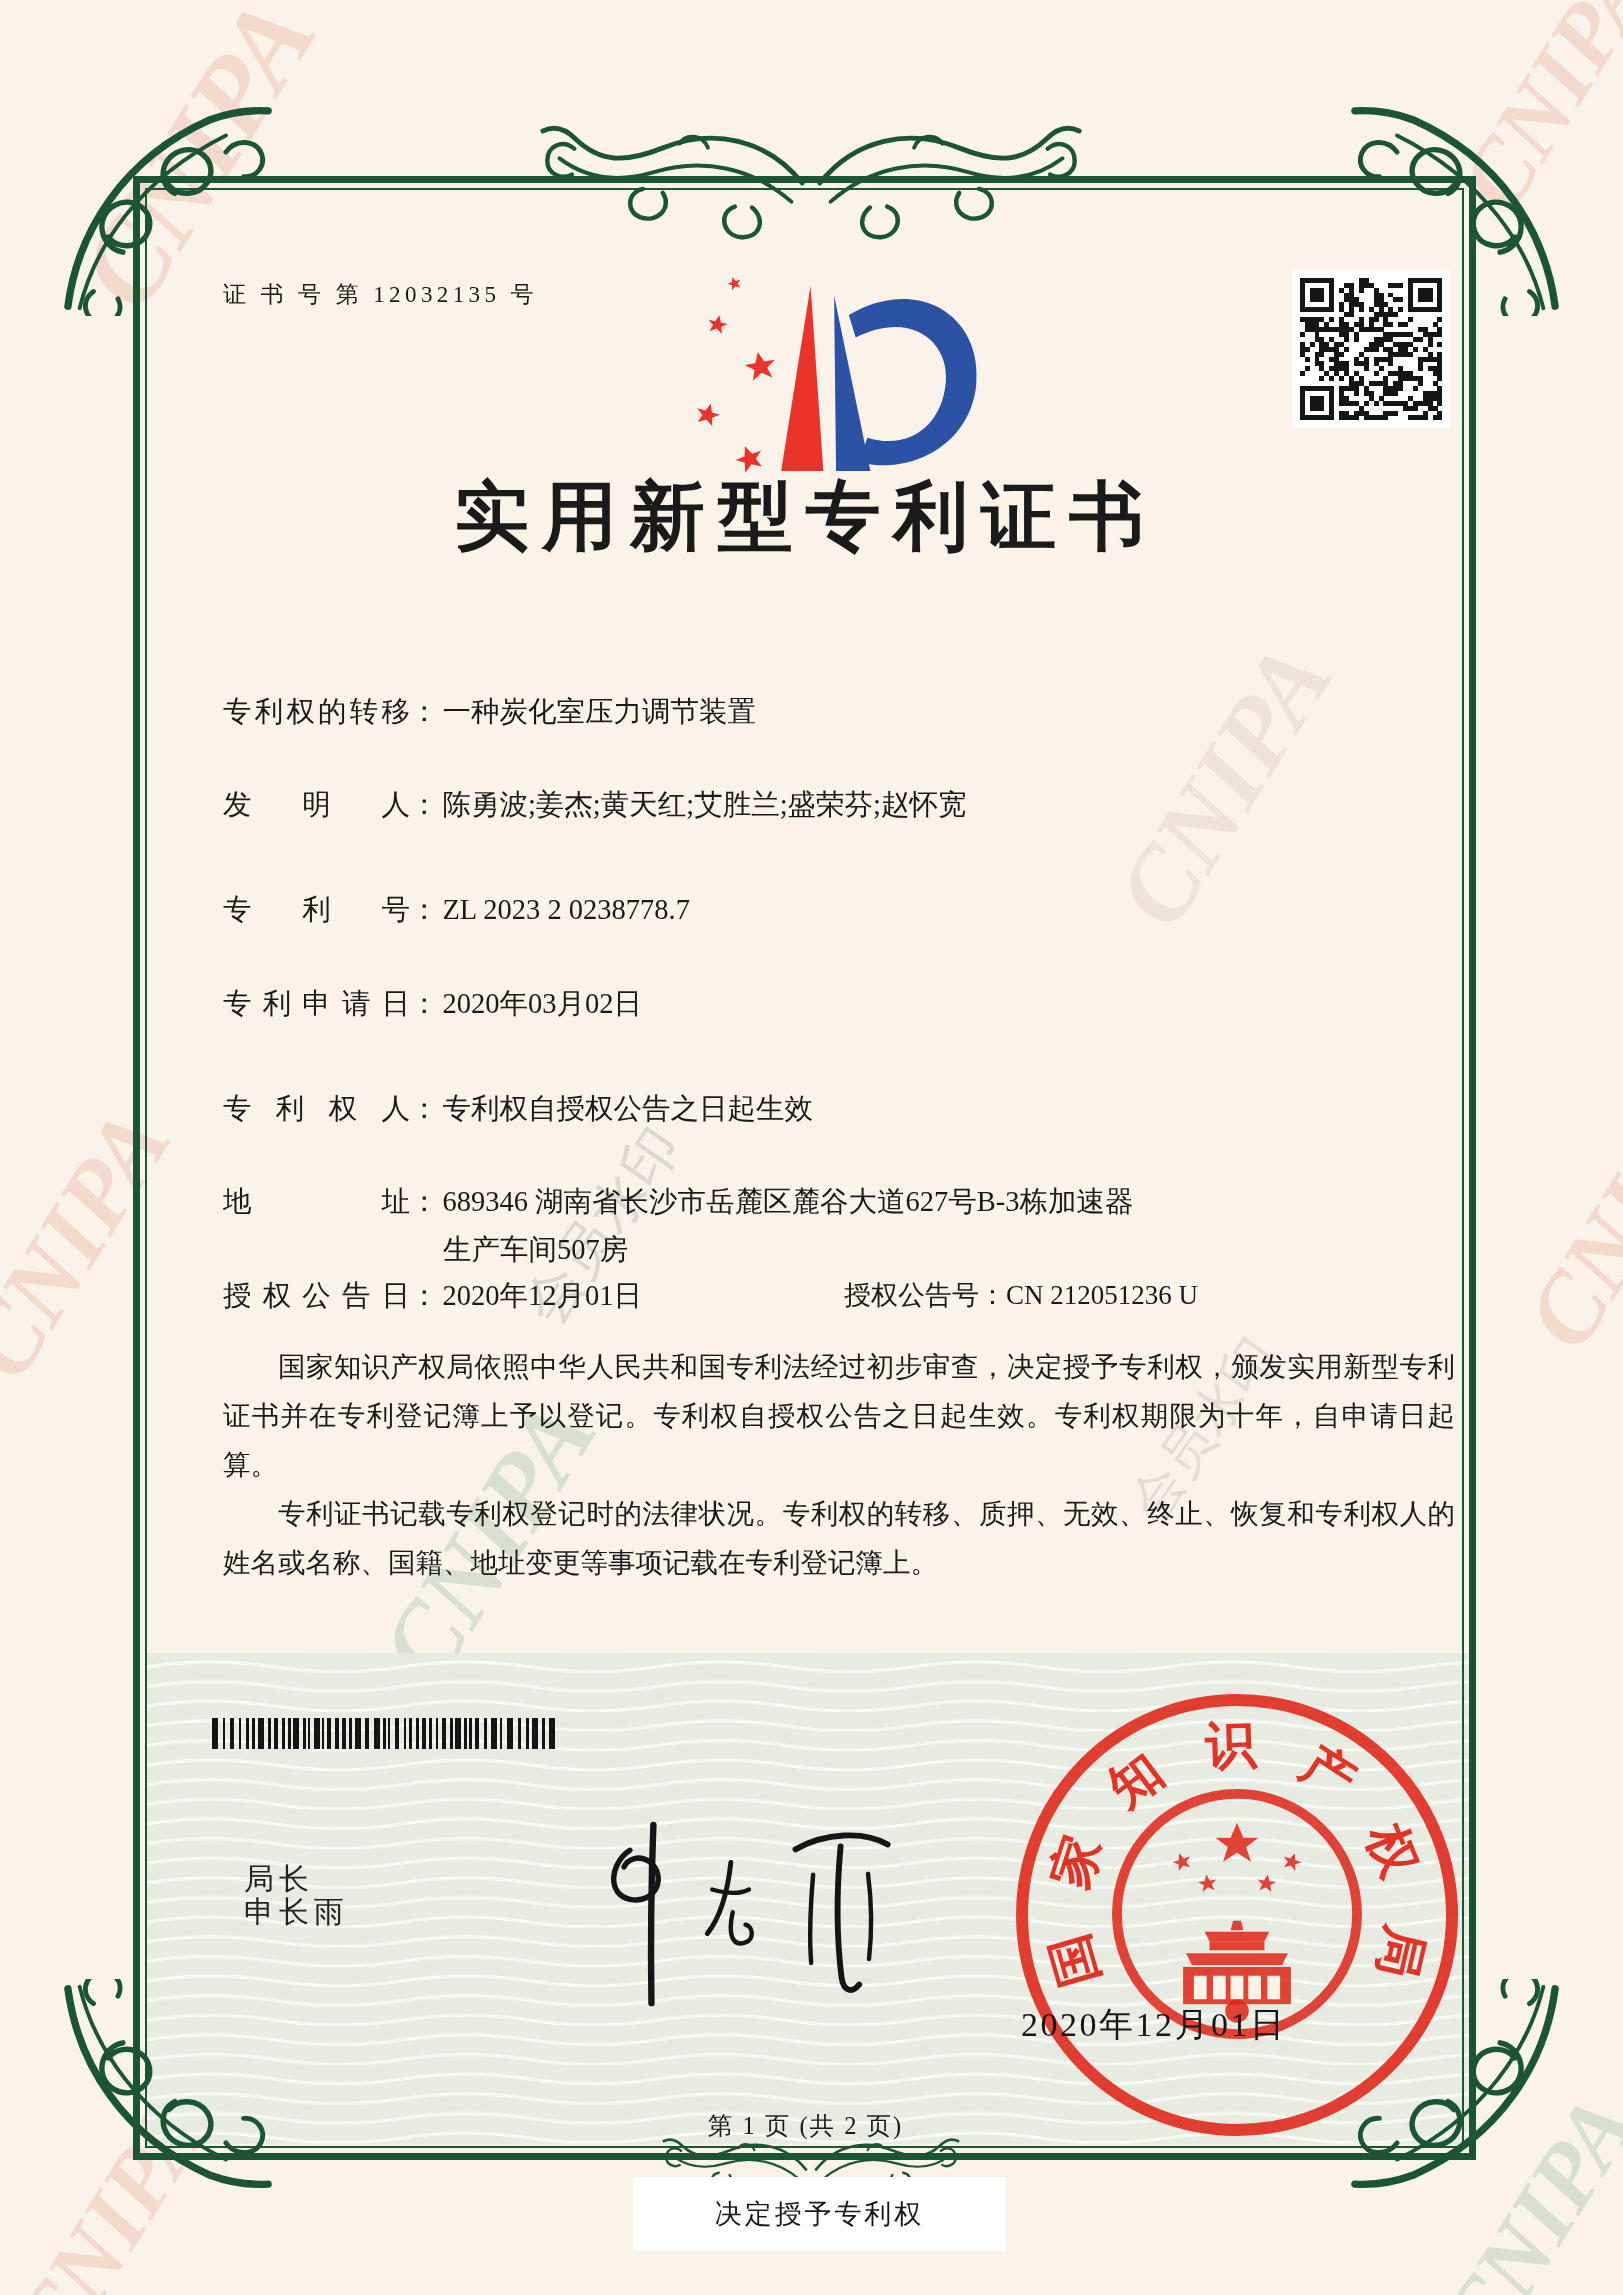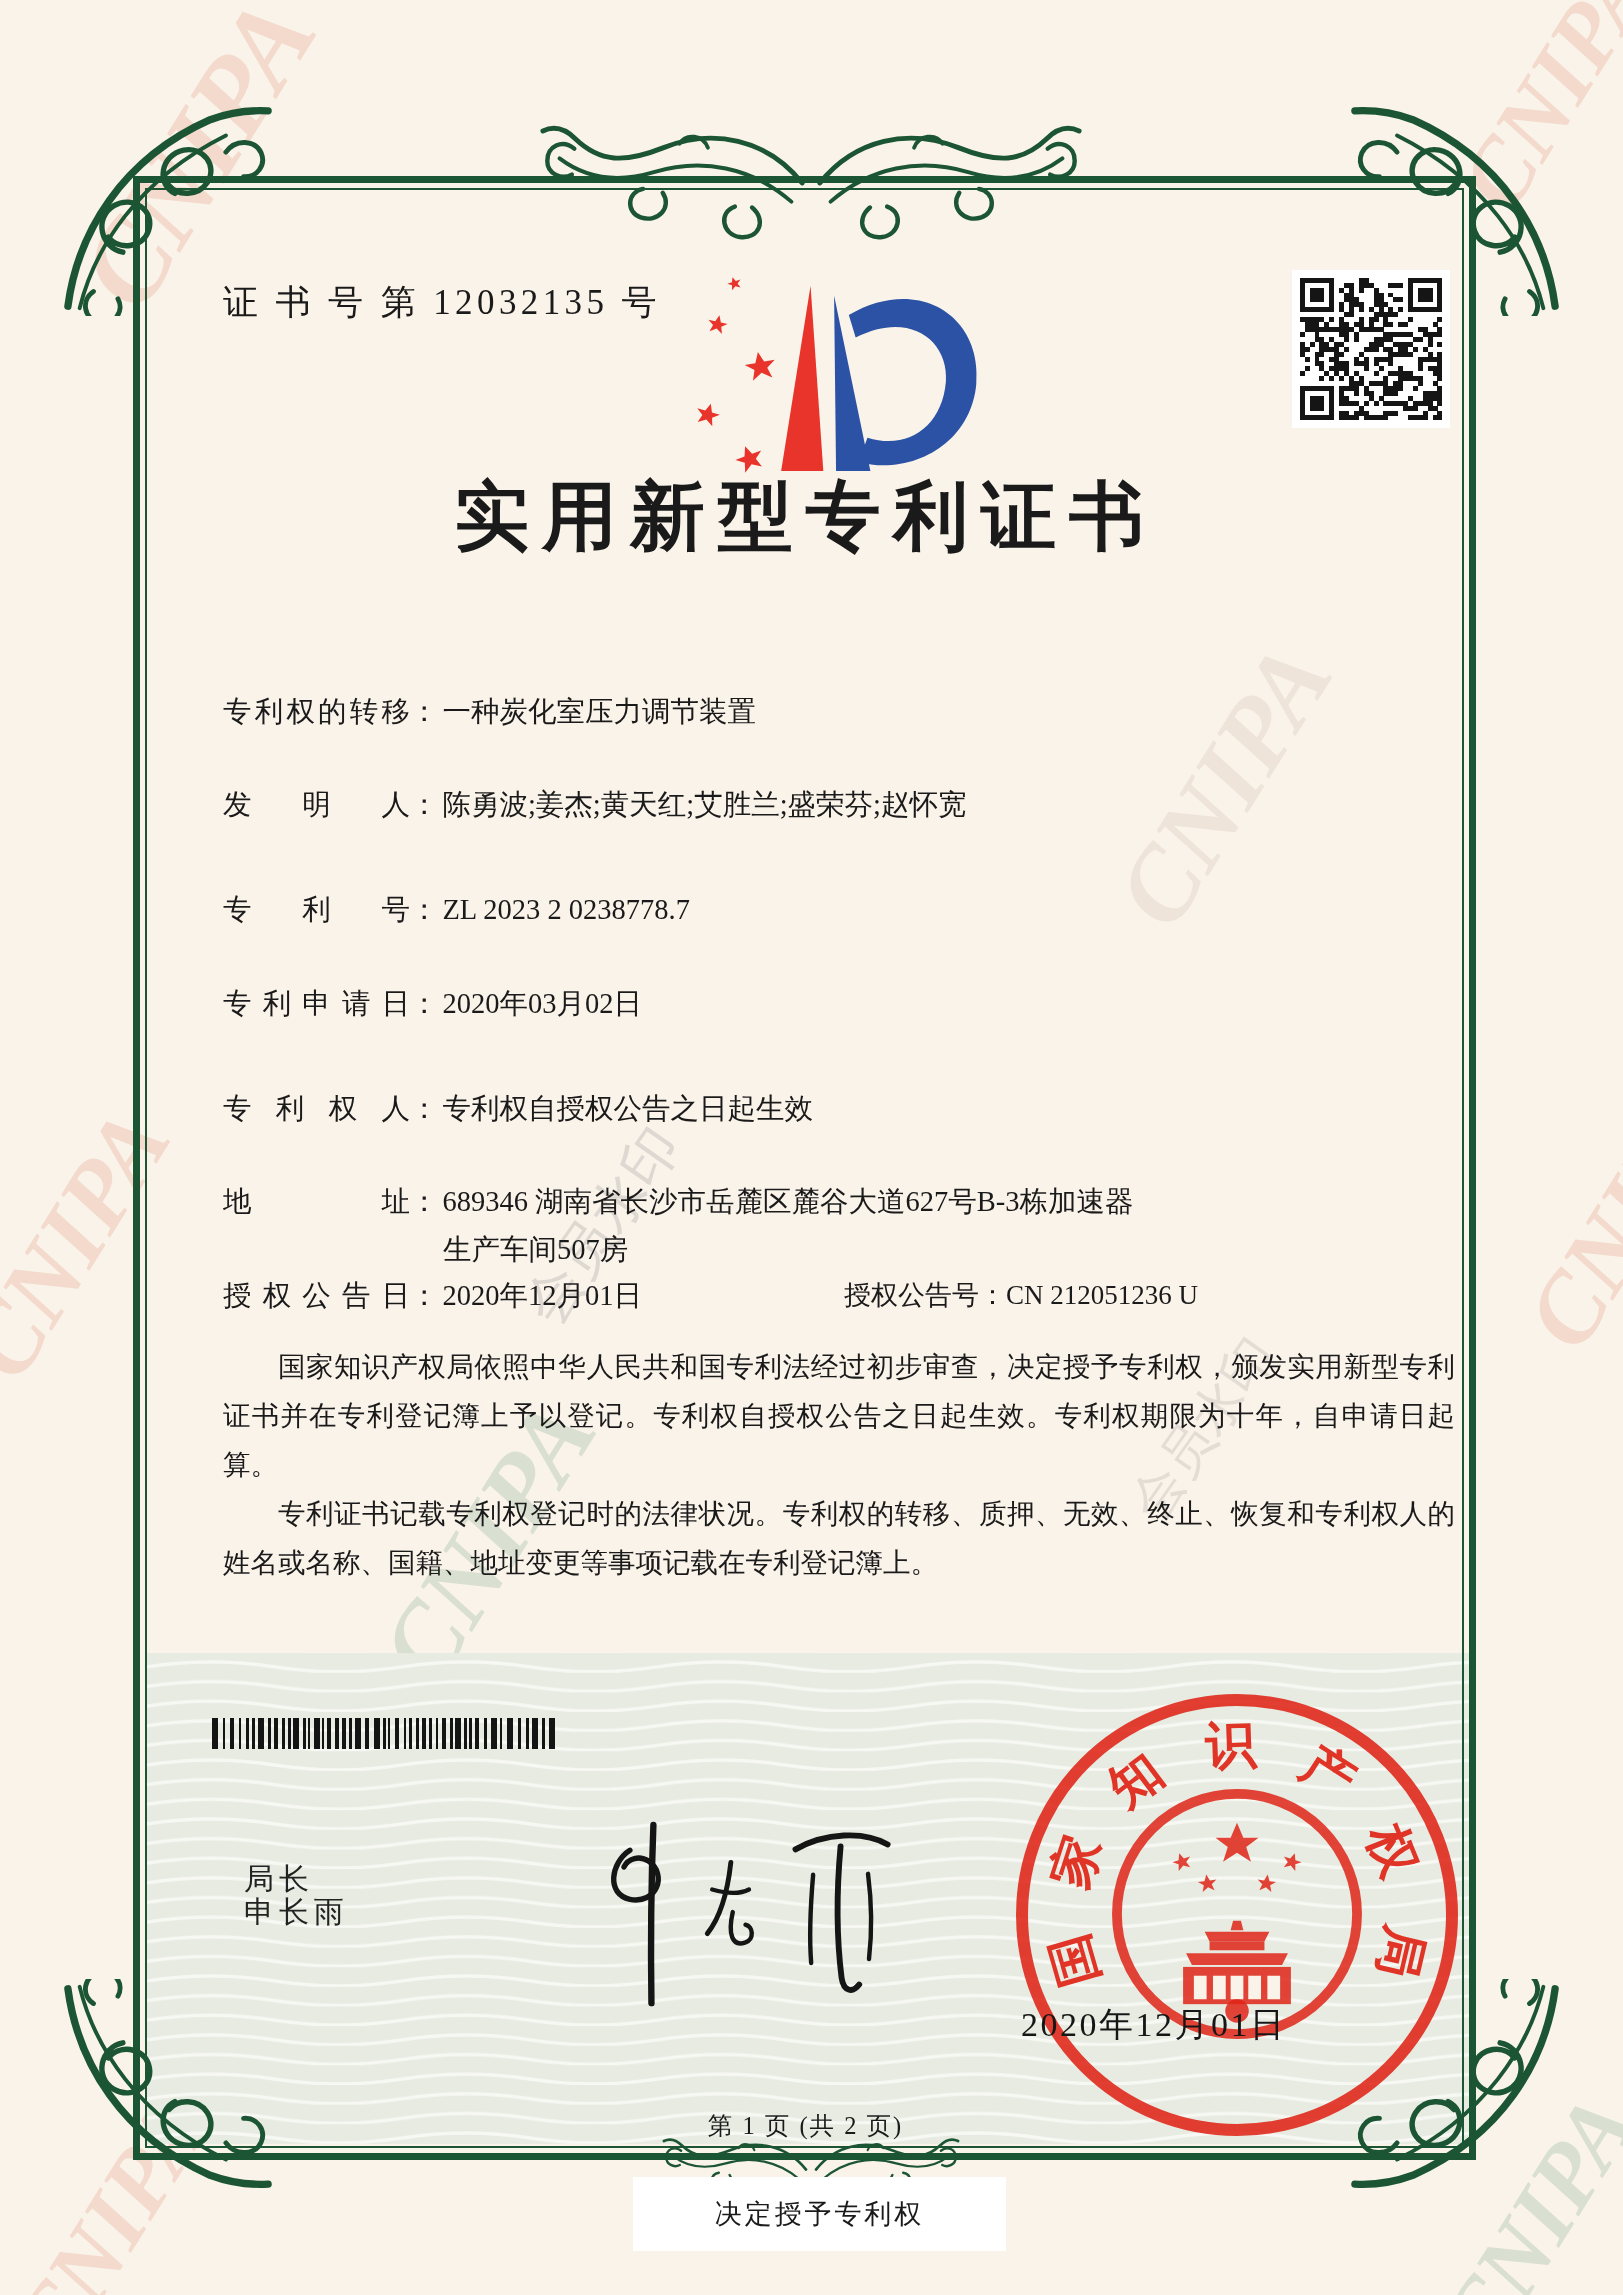--- a/index.html
+++ b/index.html
@@ -36,21 +36,21 @@
     position:absolute;left:133px;top:176px;width:1329px;height:1970px;
     border:7.9px solid #1c5533;
   }
   .frame-inner{
     position:absolute;left:4.9px;top:4.9px;right:4.9px;bottom:4.9px;
     border:2.5px solid #1c5533;
   }
   
   .cert-no{
     position:absolute;left:223px;top:279px;
-    font-size:35px;letter-spacing:4.4px;
+    font-size:23px;letter-spacing:4.4px;
   }
   .title{
     position:absolute;left:133px;top:467px;width:1345px;
     text-align:center;font-size:75px;font-weight:bold;letter-spacing:12.8px;
   }
   
   .row{position:absolute;left:223px;font-size:28.5px;white-space:nowrap;}
   .row .lbl{
     display:inline-block;width:187px;
     text-align:justify;text-align-last:justify;text-justify:inter-character;

